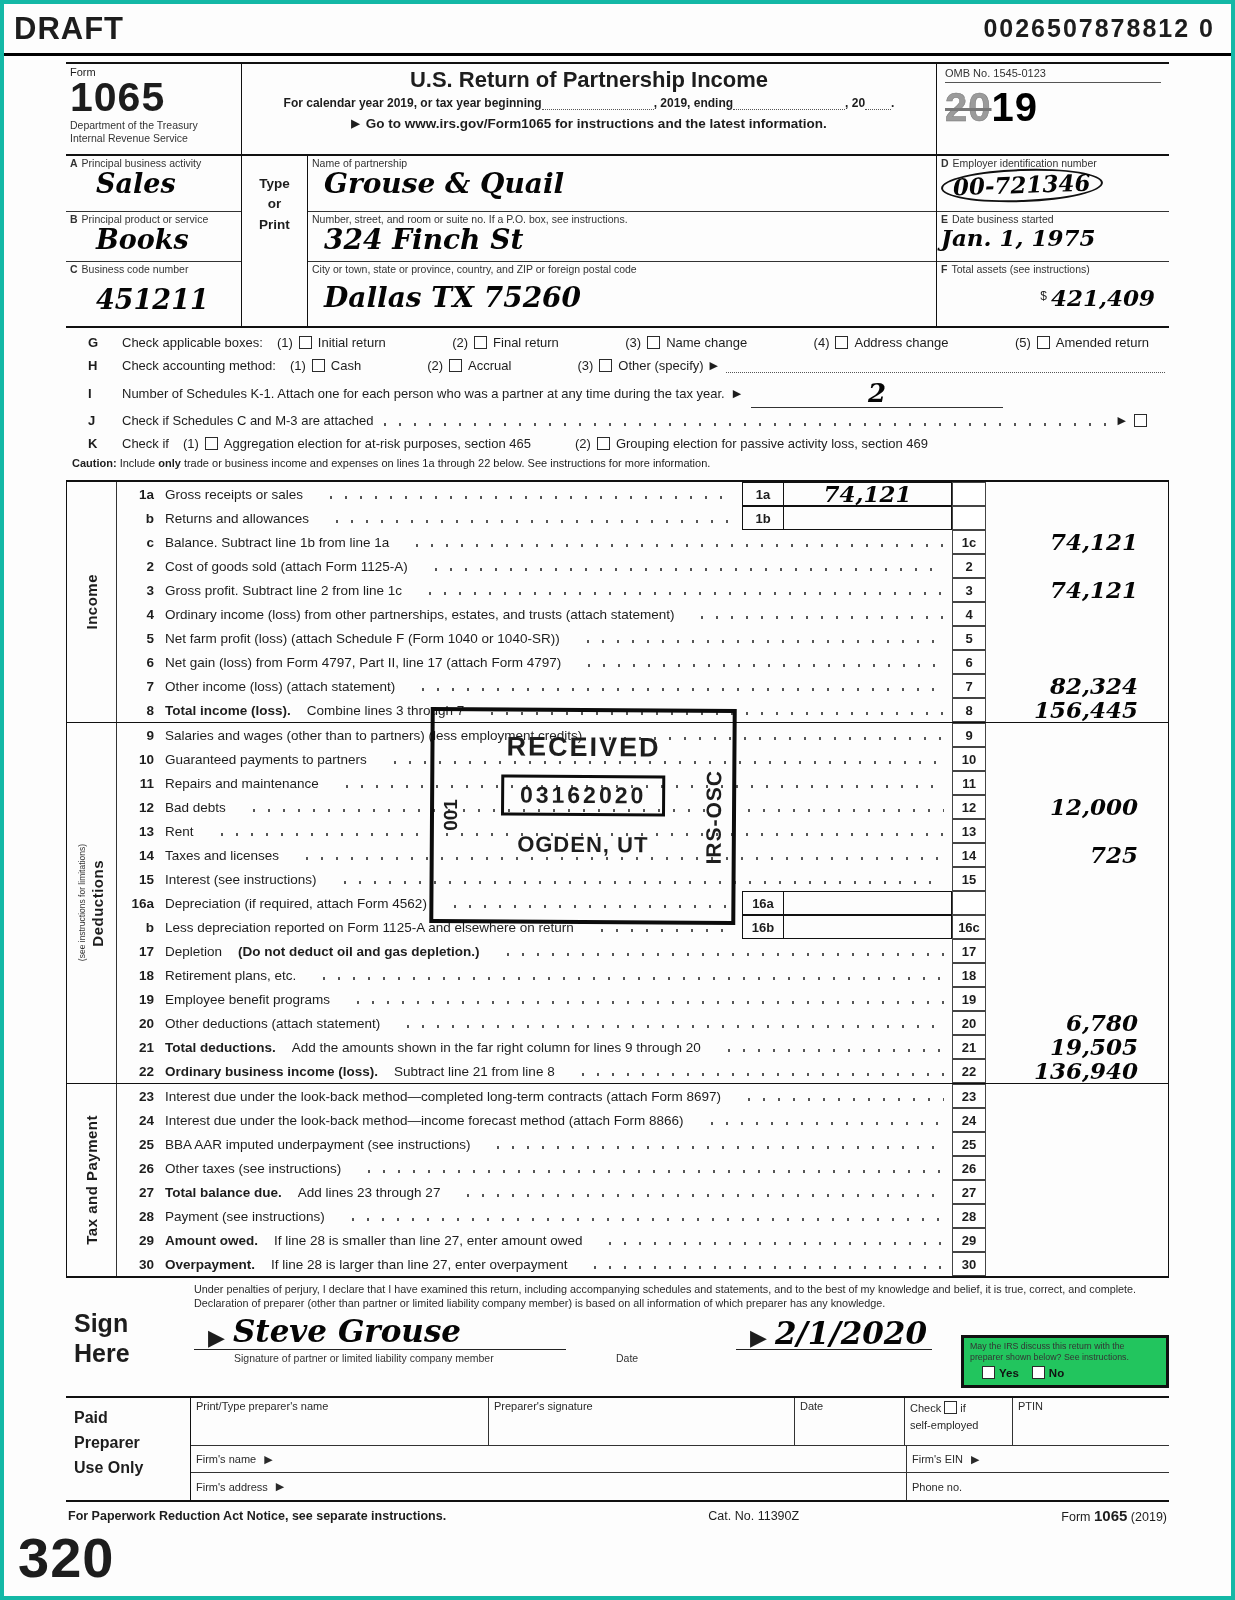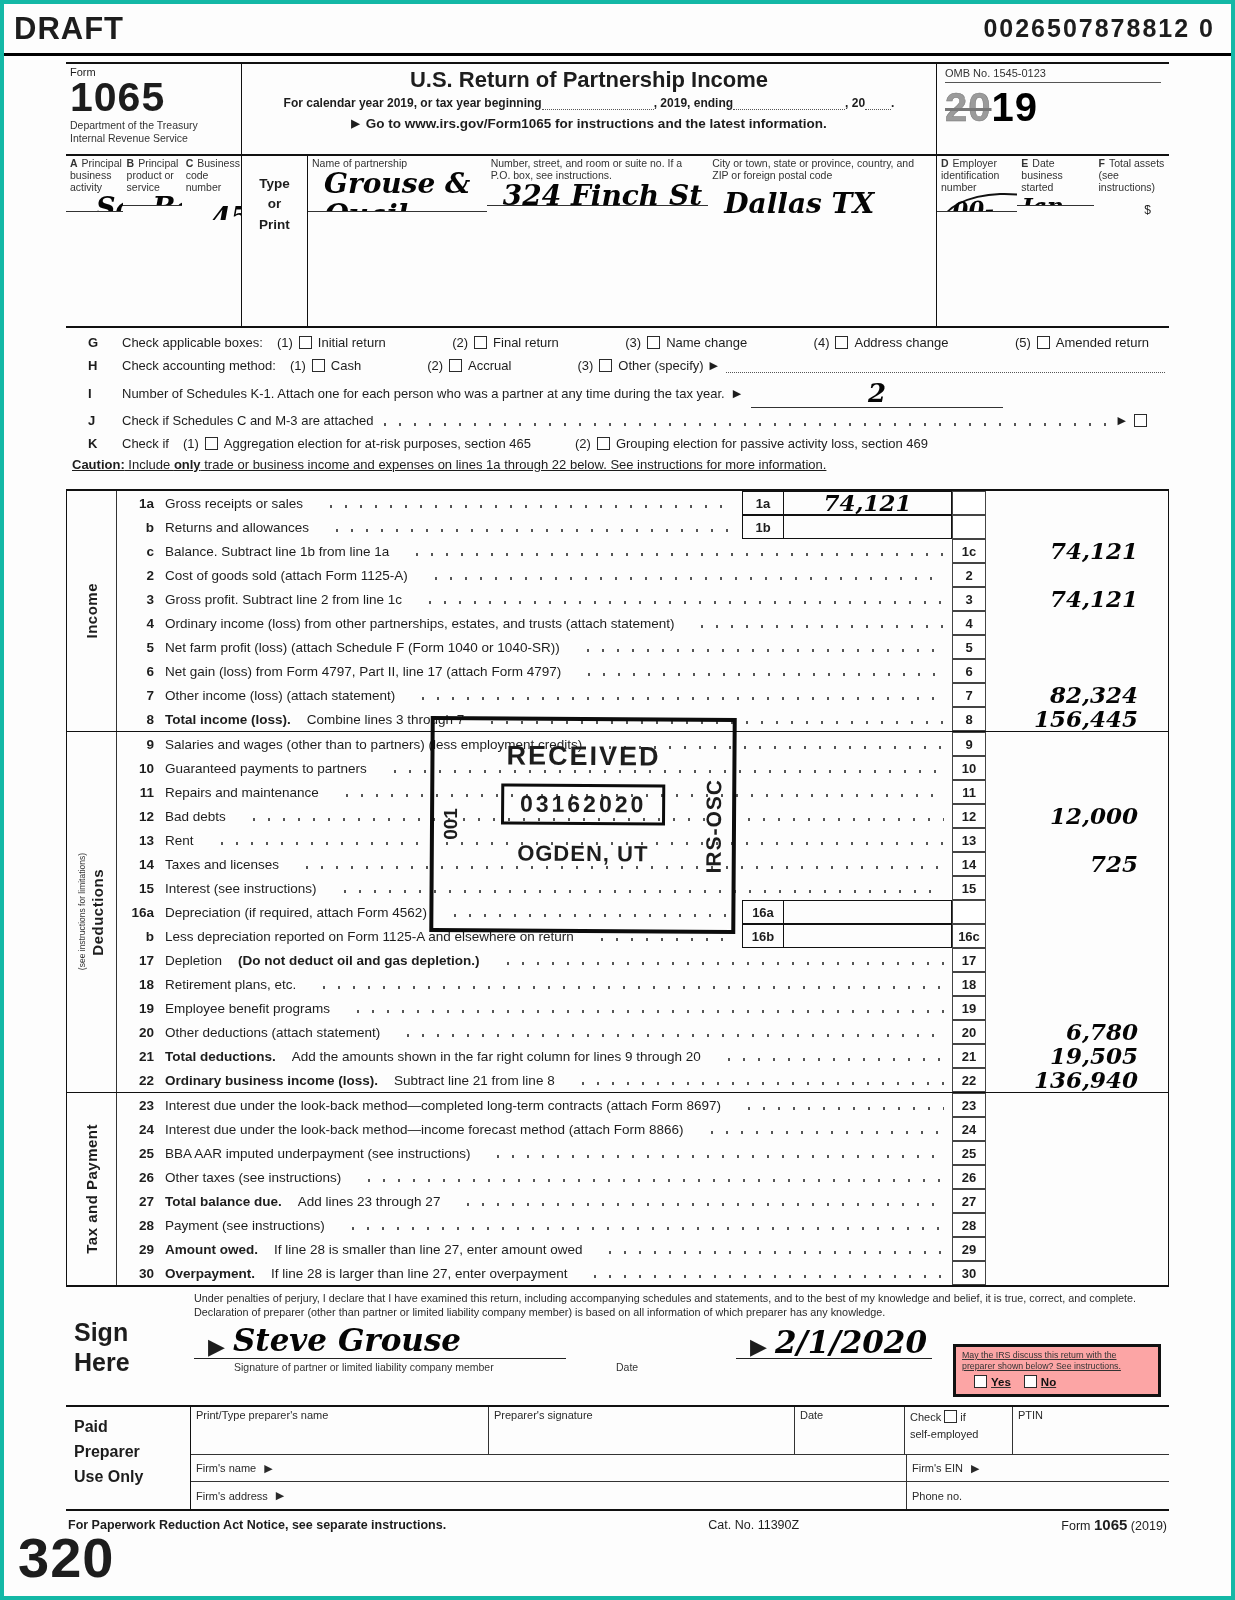--- a/index.html
+++ b/index.html
@@ -31,21 +31,21 @@
   .w110 { width:112px; } .w28 { width:26px; }
   .fh-goto { font-size:13.5px; font-weight:bold; margin-top:6px; display:flex; justify-content:center; gap:6px; align-items:center; }
   .fh-right { width:232px; padding:3px 8px 0 8px; }
   .fh-omb { font-size:11px; color:#333; border-bottom:1px solid #555; padding-bottom:3px; }
   .fh-year { font-size:40px; font-weight:bold; margin-top:2px; letter-spacing:1px; }
   .y20 { color:#9b9b9b; text-decoration:line-through; text-decoration-thickness:3px; -webkit-text-stroke:0.5px #777; }
   .y19 { color:#000; }
 
   
   .ent { display:flex; border-bottom:2.5px solid #111; height:172px; }
-  .ent-col { display:flex; flex-direction:row; }
+  .ent-col { display:flex; flex-direction:column; }
   .ent-left { width:176px; border-right:1.5px solid #111; }
   .ent-type { width:66px; border-right:1.5px solid #111; text-align:center; font-weight:bold; font-size:13.5px; padding-top:18px; line-height:1.5; }
   .ent-mid { flex:1; border-right:1.5px solid #111; }
   .ent-right { width:232px; }
   .ecell { padding:1px 4px; border-bottom:1px solid #333; overflow:hidden; }
   .ecell.last { border-bottom:none; }
   .h1 { height:56px; } .h2 { height:50px; } .h3 { height:64px; }
   .tinylbl { font-size:10.5px; color:#333; line-height:1.15; }
   .tinylbl b { margin-right:4px; }
   .ent-left .hand { font-size:27px; padding-left:26px; line-height:1.1; display:block; }
@@ -61,21 +61,21 @@
   .chk-label { margin-right:14px;text-align:center; }
   .opts { display:flex; flex:1; justify-content:space-between; padding-right:16px; }
   .opts3 { justify-content:flex-start; gap:66px; padding-right:0; flex:none; }
   .opt { display:flex; align-items:center; gap:6px; }
   .optnum { font-weight:normal; }
   .i-row { min-height:32px; }
   .i-line { width:252px; border-bottom:1.5px solid #333; text-align:center; margin-left:10px; height:30px; }
   .i-line .hand { font-size:26px; }
   .dotfill { flex:1; height:5px; margin:8px 8px 0 10px; background-image:radial-gradient(circle at 2px 2.5px, #555 1.2px, transparent 1.5px); background-size:15px 5px; background-repeat:repeat-x; }
   .h-blank { flex:1; border-bottom:1.2px dotted #555; height:14px; margin-left:8px; }
-  .caution { font-size:13px; padding:2px 4px 17px 6px; white-space:nowrap;text-decoration:underline; }
+  .caution { font-size:11px; padding:2px 4px 11px 6px; white-space:nowrap; }
 
   
   .main { position:relative; border-left:1.5px solid #111; border-right:1.5px solid #111; border-bottom:2.5px solid #111; }
   .section { display:flex; }
   .section + .section { border-top:1.5px solid #111; }
   .side { width:50px; border-right:1px solid #333; display:flex; flex-direction:row; align-items:center; justify-content:center; gap:2px; flex:none; }
   .side-main { writing-mode:vertical-rl; transform:rotate(180deg); font-weight:bold; font-size:15px; letter-spacing:0.5px; }
   .side-note { writing-mode:vertical-rl; transform:rotate(180deg); font-size:8.5px; color:#333; }
   .rows { flex:1; display:flex; flex-direction:column; }
   .line-row { display:flex; align-items:center; height:24px; font-size:13.5px; white-space:nowrap; }
@@ -102,21 +102,21 @@
   .perjury { font-size:10.8px; line-height:1.3; max-width:950px; color:#2a2a2a; }
   .sig-row { display:flex; align-items:flex-end; margin-top:6px; }
   .sig-block { margin-right:10px; }
   .sig-line { display:flex; align-items:flex-end; border-bottom:1.2px solid #222; }
   .sig-line .arrow { font-size:22px; margin:0 8px 0 14px; }
   .sig-name-line { width:372px; }
   .sig-name-line .hand { font-size:31px; line-height:1; padding-bottom:2px; }
   .sig-date-line { width:196px; margin-left:160px; border-bottom:none; }
   .sig-date-line .hand { font-size:31px; line-height:1; }
   .sig-cap { font-size:10.5px; color:#333; margin:2px 0 0 40px; }
-  .discuss-box { position:absolute; right:8px; bottom:8px; width:208px; border:3px solid #111; padding:3px 6px 5px 6px; font-size:8.8px; line-height:1.25; color:#333; background:#fca5a5;text-decoration:underline; }
+  .discuss-box { position:absolute; right:0; bottom:8px; width:208px; border:3px solid #111; padding:3px 6px 5px 6px; font-size:8.8px; line-height:1.25; color:#333; background:#22c55e; }
   .discuss-choices { display:flex; gap:13px; margin-top:3px; font-size:11.5px; font-weight:bold; color:#111; padding-left:12px; }
   .discuss-choices .opt { gap:4px; }
 
   
   .prep { display:flex; height:104px; border-bottom:2px solid #111; }
   .prep-left { width:124px; padding:8px 0 0 8px; font-size:16px; font-weight:bold; line-height:1.55; flex:none; }
   .prep-grid { flex:1; border-left:1.5px solid #111; display:flex; flex-direction:column; }
   .prep-r { display:flex; border-bottom:1px solid #333; font-size:11px; color:#2a2a2a; }
   .prep-r.lastr { border-bottom:none; }
   .prep-r1 { height:48px; }

